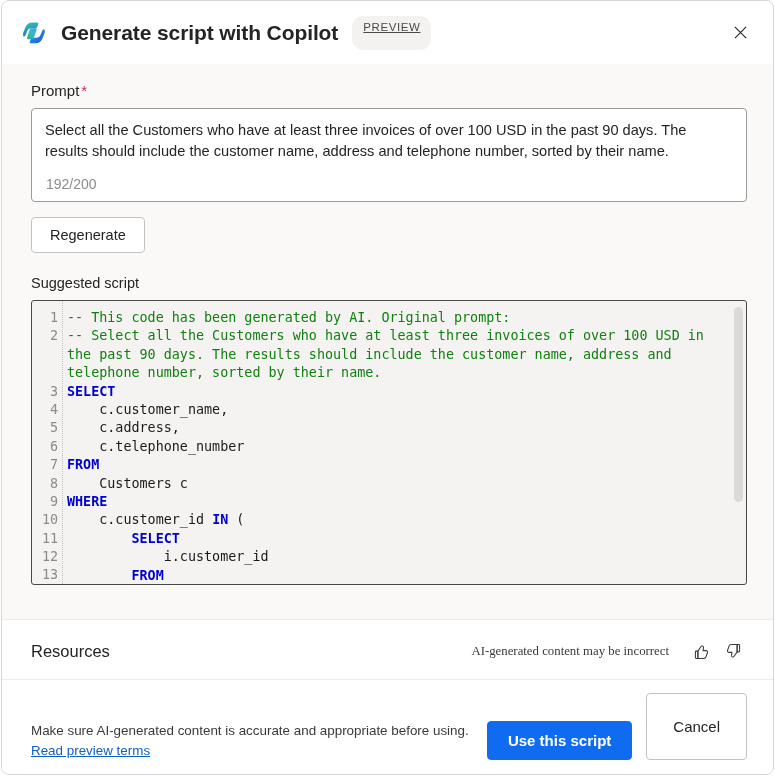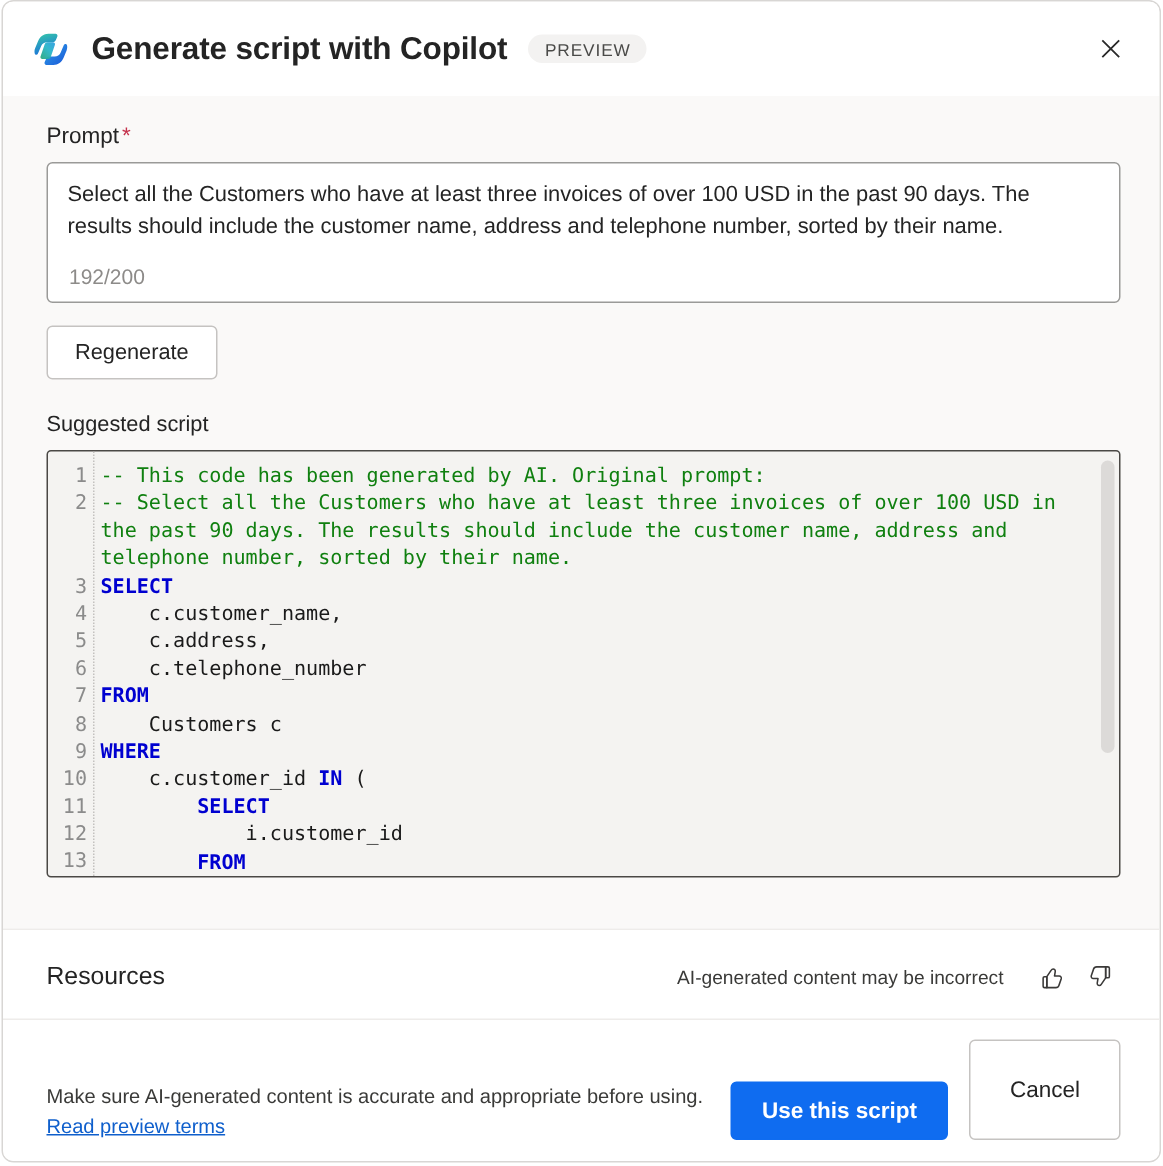--- a/index.html
+++ b/index.html
@@ -52,23 +52,24 @@
     color: #242424;
     letter-spacing: -0.1px;
     white-space: nowrap;
   }
   .preview-badge {
     margin-left: 14px;
     background: #f3f2f1;
     color: #4a4a48;
     font-size: 11.5px;
     letter-spacing: 0.6px;
-    padding: 5px 10px 2px 11px;
+    padding: 5px 10px 17px 11px;
     border-radius: 11px;
     white-space: nowrap;
+    text-decoration: underline;
   }
   .header-spacer { flex: 1 1 auto; }
   .close-btn {
     width: 34px;
     height: 34px;
     border: none;
     background: transparent;
     display: flex;
     align-items: center;
     justify-content: center;
@@ -208,20 +209,21 @@
   .resources-title {
     font-size: 16.5px;
     color: #242424;
   }
   .res-spacer { flex: 1 1 auto; }
   .disclaimer-inline {
     font-size: 12.8px;
     color: #3a3a38;
     margin-right: 14px;
     white-space: nowrap;
+    font-family: Liberation Serif, serif;
   }
   .feedback-btn {
     width: 28px;
     height: 28px;
     border: none;
     background: transparent;
     padding: 0;
     margin-left: 4px;
     display: inline-flex;
     align-items: center;

